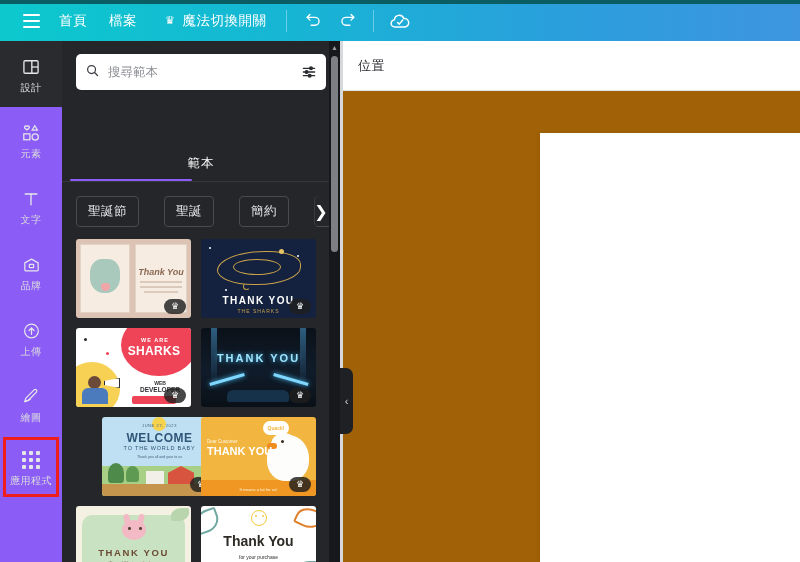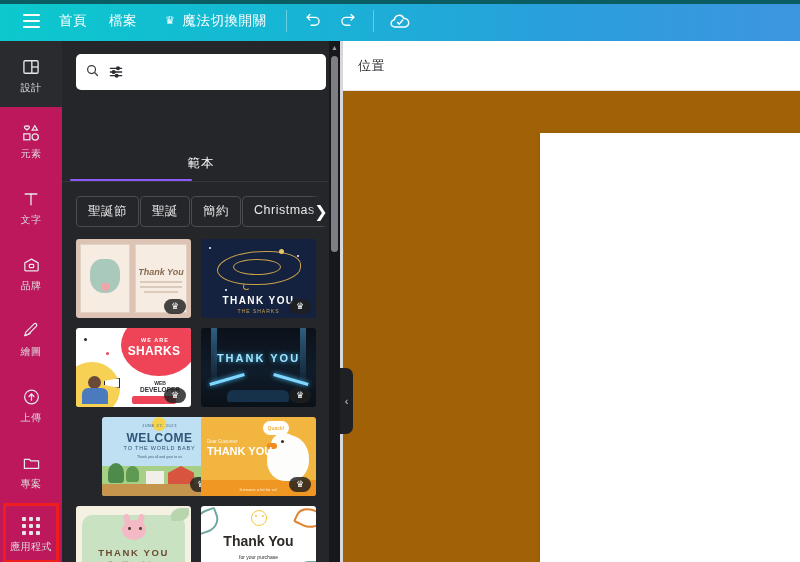--- a/index.html
+++ b/index.html
@@ -36,21 +36,21 @@
   .tb-sep { width: 1px; height: 22px; background: rgba(255,255,255,.35); margin: 0 9px; }
   .tb-icon {
     width: 34px; height: 30px; display: flex; align-items: center; justify-content: center;
     cursor: pointer; color: #fff;
   }
   .tb-icon svg { display: block; }
 
   
   .rail {
     position: absolute; left: 0; top: 41px; width: 62px; height: 521px;
-    background: #be185d; z-index: 30;
+    background: #8b5cf6; z-index: 30;
   }
   .rail-item {
     width: 62px; height: 66px; display: flex; flex-direction: column;
     align-items: center; justify-content: center; gap: 5px; cursor: pointer;
     position: relative;
   }
   .rail-item.active { background: #2a2b2f; }
   .rail-icon { height: 23px; display: flex; align-items: center; justify-content: center; color: #e6e6e8; }
   .rail-label { font-size: 10px; color: #dcdcde; letter-spacing: .5px; line-height: 1; }
   .rail-item.highlight {
@@ -84,21 +84,21 @@
     padding: 7px 0 9px 0; cursor: pointer; letter-spacing: 1px;
   }
   .tab.active { color: #ffffff; margin-top: 44px; }
   .tab-underline {
     position: absolute; left: 8px; bottom: 0; width: 122px; height: 2px;
     background: #8b5cf6; border-radius: 2px;
   }
   .tabs-divider { height: 1px; background: #35363b; margin: 0 0 0 0; }
 
   .chips {
-    display: flex; gap: 1px; padding: 14px 14px 12px 14px;
+    display: flex; gap: 25px; padding: 14px 14px 12px 14px;
     position: relative; overflow: hidden;
   }
   .chip {
     border: 1px solid #4a4b50; border-radius: 4px; background: #25262a;
     color: #e8e8ea; font-size: 12.5px; padding: 6px 11px; white-space: nowrap;
     cursor: pointer; letter-spacing: .5px;
   }
   .chips-next {
     position: absolute; right: 8px; top: 14px; height: 30px; width: 22px;
     display: flex; align-items: center; justify-content: center;
@@ -253,46 +253,38 @@
           <path d="M4 9.5l8-4.5 8 4.5v8.5a1 1 0 0 1-1 1H5a1 1 0 0 1-1-1z"></path>
           <rect x="9.4" y="11.4" width="5.2" height="3.6" rx=".6"></rect>
         </svg>
       </span>
       <span class="rail-label">品牌</span>
     </div>
 
     <div class="rail-item">
       <span class="rail-icon">
         <svg width="21" height="20" viewBox="0 0 24 24" fill="none" stroke="#e6e6e8" stroke-width="1.5" stroke-linecap="round" stroke-linejoin="round">
-          <path d="M4 17.5l4-1.3 10-10a2 2 0 0 0-2.8-2.8l-10 10z"></path>
-            <line x1="4" y1="17.5" x2="10.5" y2="15"></line>
-        </svg>
-      </span>
-      <span class="rail-label">繪圖</span>
-    </div>
-
-    <div class="rail-item">
-      <span class="rail-icon">
-        <svg width="21" height="20" viewBox="0 0 24 24" fill="none" stroke="#e6e6e8" stroke-width="1.5" stroke-linecap="round" stroke-linejoin="round">
           <circle cx="12" cy="12" r="8.2"></circle>
             <line x1="12" y1="16" x2="12" y2="8.6"></line>
             <polyline points="9,11.4 12,8.4 15,11.4"></polyline>
         </svg>
       </span>
       <span class="rail-label">上傳</span>
     </div>
 
     <div class="rail-item">
       <span class="rail-icon">
-        <svg width="21" height="20" viewBox="0 0 24 24" fill="none" stroke="#e6e6e8" stroke-width="1.5" stroke-linejoin="round">
-          <path d="M3.5 7.5h6l1.6 2h9.4v9H3.5z"></path>
-        </svg>
-      </span>
-      <span class="rail-label">專案</span>
-    </div>
+        <svg width="21" height="20" viewBox="0 0 24 24" fill="none" stroke="#e6e6e8" stroke-width="1.5" stroke-linecap="round" stroke-linejoin="round">
+          <path d="M4 17.5l4-1.3 10-10a2 2 0 0 0-2.8-2.8l-10 10z"></path>
+            <line x1="4" y1="17.5" x2="10.5" y2="15"></line>
+        </svg>
+      </span>
+      <span class="rail-label">繪圖</span>
+    </div>
+
 
     <div class="rail-item highlight">
       <span class="rail-icon">
         <span class="dots-grid">
             <i></i>
             <i></i>
             <i></i>
             <i></i>
             <i></i>
             <i></i>
@@ -308,20 +300,21 @@
   <div class="panel">
 
     <div class="search-wrap">
       <div class="search-box">
         <span>
           <svg width="15" height="15" viewBox="0 0 24 24" fill="none" stroke="#3b3d42" stroke-width="2" stroke-linecap="round">
             <circle cx="10.5" cy="10.5" r="6.3"></circle>
               <line x1="15.3" y1="15.3" x2="20" y2="20"></line>
           </svg>
         </span>
+        <input class="search-input" type="text" placeholder="搜尋範本" style="">
         <span class="filter-btn">
           <svg width="16" height="16" viewBox="0 0 24 24" fill="none" stroke="#2b2c31" stroke-width="1.9" stroke-linecap="round">
             <line x1="3.5" y1="6.5" x2="20.5" y2="6.5"></line>
               <circle cx="15" cy="6.5" r="2.1" fill="#2b2c31"></circle>
             <line x1="3.5" y1="12" x2="20.5" y2="12"></line>
               <circle cx="8.5" cy="12" r="2.1" fill="#2b2c31"></circle>
             <line x1="3.5" y1="17.5" x2="20.5" y2="17.5"></line>
               <circle cx="13" cy="17.5" r="2.1" fill="#2b2c31"></circle>
           </svg>
         </span>

